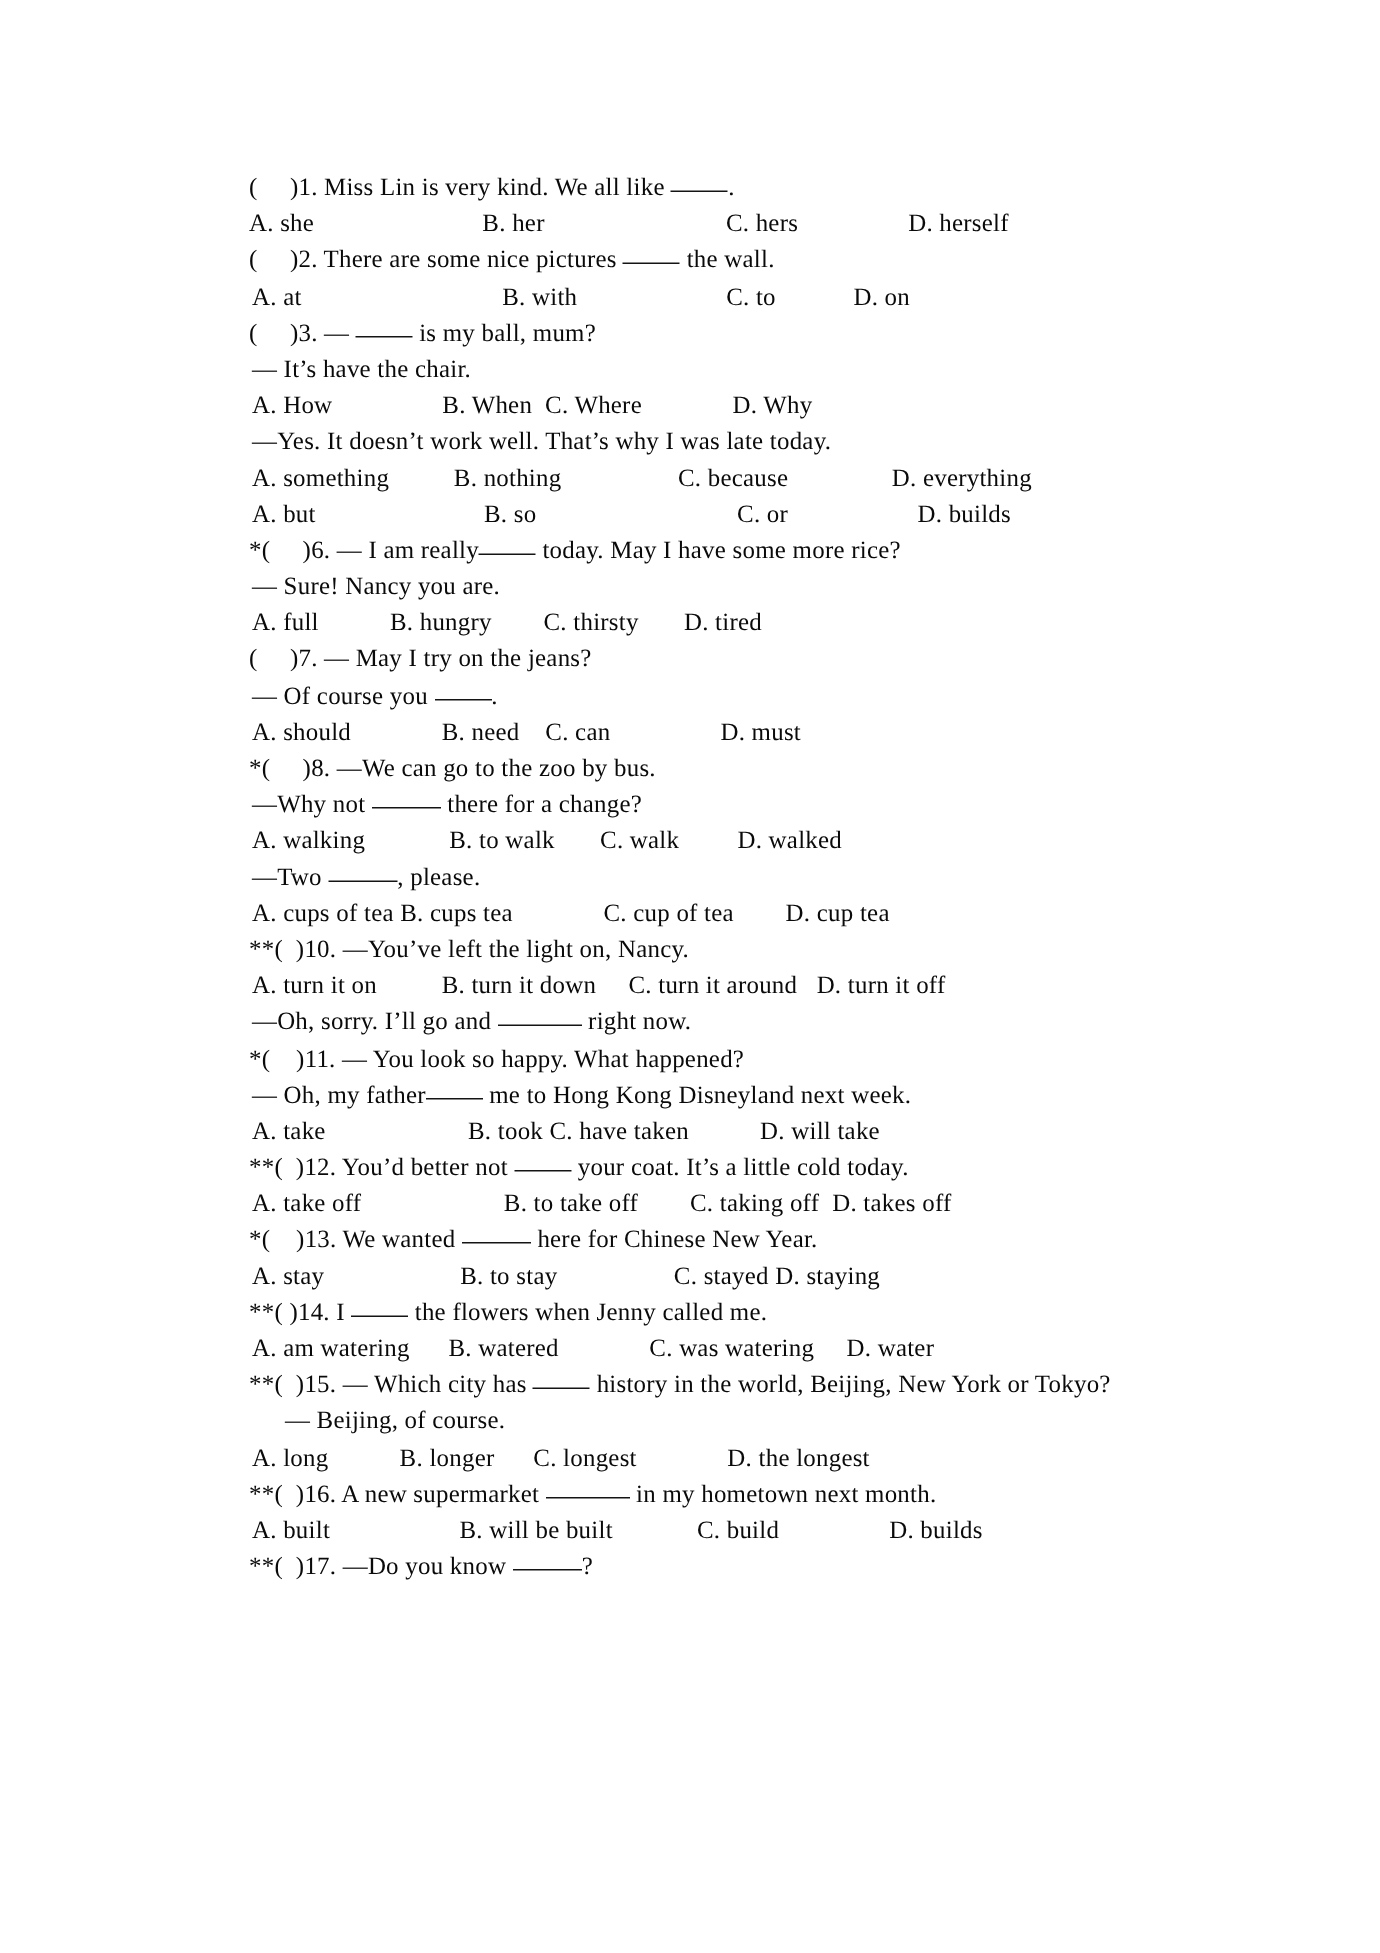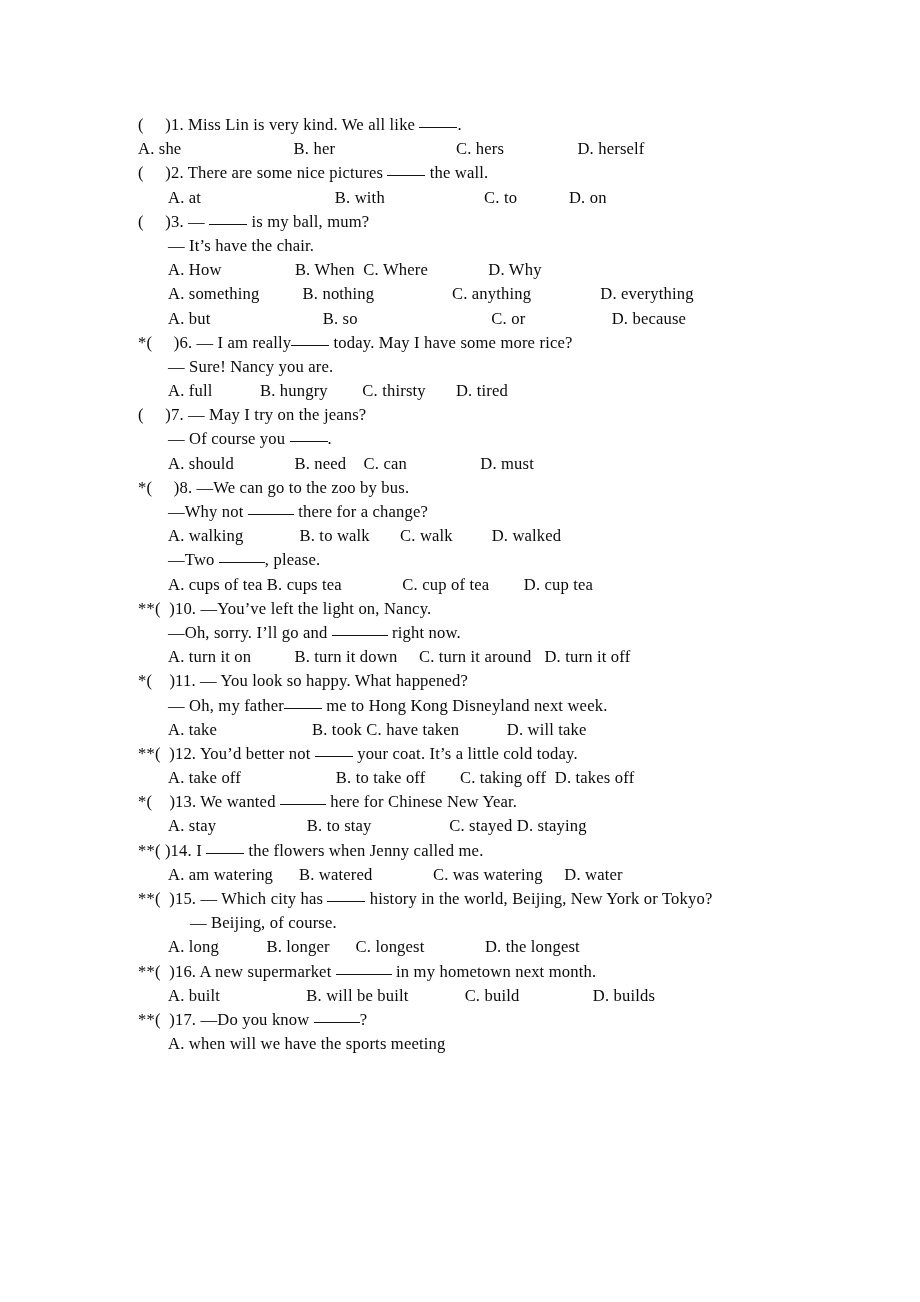--- a/index.html
+++ b/index.html
@@ -30,21 +30,21 @@
     width: 760px;
   }
   .line {
     font-size: 16.6px;
     line-height: 24.2px;
     height: 24.2px;
     white-space: pre;
     letter-spacing: 0.01em;
   }
   
-  .ind-0  { padding-left: 0px; }
+  .ind-0  { padding-left: 0px; margin-left: 28px; }
   .ind-1  { padding-left: 30px; }
   .ind-2  { padding-left: 52px; }
 
   
   .blank {
     display: inline-block;
     border-bottom: 1px solid #141414;
     vertical-align: baseline;
     position: relative;
     top: -2px;
@@ -59,46 +59,46 @@
 
 <div id="sheet">
   <div class="doc-body">
       <div class="line ind-0">(     )1. Miss Lin is very kind. We all like <span class="blank b-sm"></span>.</div>
       <div class="line ind-0">A. she                          B. her                            C. hers                 D. herself</div>
       <div class="line ind-0">(     )2. There are some nice pictures <span class="blank b-sm"></span> the wall.</div>
       <div class="line ind-1">A. at                               B. with                       C. to            D. on</div>
       <div class="line ind-0">(     )3. — <span class="blank b-sm"></span> is my ball, mum?</div>
       <div class="line ind-1">— It’s have the chair.</div>
       <div class="line ind-1">A. How                 B. When  C. Where              D. Why</div>
-      <div class="line ind-1">A. something          B. nothing                  C. anything                D. everything</div>
-      <div class="line ind-1">A. but                          B. so                               C. or                    D. because</div>
+      <div class="line ind-1">—Yes. It doesn’t work well. That’s why I was late today.</div>
+      <div class="line ind-1">A. something          B. nothing                  C. because                D. everything</div>
+      <div class="line ind-1">A. but                          B. so                               C. or                    D. builds</div>
       <div class="line ind-0">*(     )6. — I am really<span class="blank b-sm"></span> today. May I have some more rice?</div>
       <div class="line ind-1">— Sure! Nancy you are.</div>
       <div class="line ind-1">A. full           B. hungry        C. thirsty       D. tired</div>
       <div class="line ind-0">(     )7. — May I try on the jeans?</div>
       <div class="line ind-1">— Of course you <span class="blank b-sm"></span>.</div>
       <div class="line ind-1">A. should              B. need    C. can                 D. must</div>
       <div class="line ind-0">*(     )8. —We can go to the zoo by bus.</div>
       <div class="line ind-1">—Why not <span class="blank b-md"></span> there for a change?</div>
       <div class="line ind-1">A. walking             B. to walk       C. walk         D. walked</div>
       <div class="line ind-1">—Two <span class="blank b-md"></span>, please.</div>
       <div class="line ind-1">A. cups of tea B. cups tea              C. cup of tea        D. cup tea</div>
       <div class="line ind-0">**(  )10. —You’ve left the light on, Nancy.</div>
+      <div class="line ind-1">A. turn it on          B. turn it down     C. turn it around   D. turn it off</div>
       <div class="line ind-1">—Oh, sorry. I’ll go and <span class="blank b-lg"></span> right now.</div>
-      <div class="line ind-1">A. turn it on          B. turn it down     C. turn it around   D. turn it off</div>
       <div class="line ind-0">*(    )11. — You look so happy. What happened?</div>
       <div class="line ind-1">— Oh, my father<span class="blank b-sm"></span> me to Hong Kong Disneyland next week.</div>
       <div class="line ind-1">A. take                      B. took C. have taken           D. will take</div>
       <div class="line ind-0">**(  )12. You’d better not <span class="blank b-sm"></span> your coat. It’s a little cold today.</div>
       <div class="line ind-1">A. take off                      B. to take off        C. taking off  D. takes off</div>
       <div class="line ind-0">*(    )13. We wanted <span class="blank b-md"></span> here for Chinese New Year.</div>
       <div class="line ind-1">A. stay                     B. to stay                  C. stayed D. staying</div>
       <div class="line ind-0">**( )14. I <span class="blank b-sm"></span> the flowers when Jenny called me.</div>
       <div class="line ind-1">A. am watering      B. watered              C. was watering     D. water</div>
       <div class="line ind-0">**(  )15. — Which city has <span class="blank b-sm"></span> history in the world, Beijing, New York or Tokyo?</div>
       <div class="line ind-2">— Beijing, of course.</div>
       <div class="line ind-1">A. long           B. longer      C. longest              D. the longest</div>
       <div class="line ind-0">**(  )16. A new supermarket <span class="blank b-lg"></span> in my hometown next month.</div>
       <div class="line ind-1">A. built                    B. will be built             C. build                 D. builds</div>
       <div class="line ind-0">**(  )17. —Do you know <span class="blank b-md"></span>?</div>
-      <div class="line ind-1">A. when will we have the sports meeting</div>
     </div>
 </div>
 
 </body></html>

